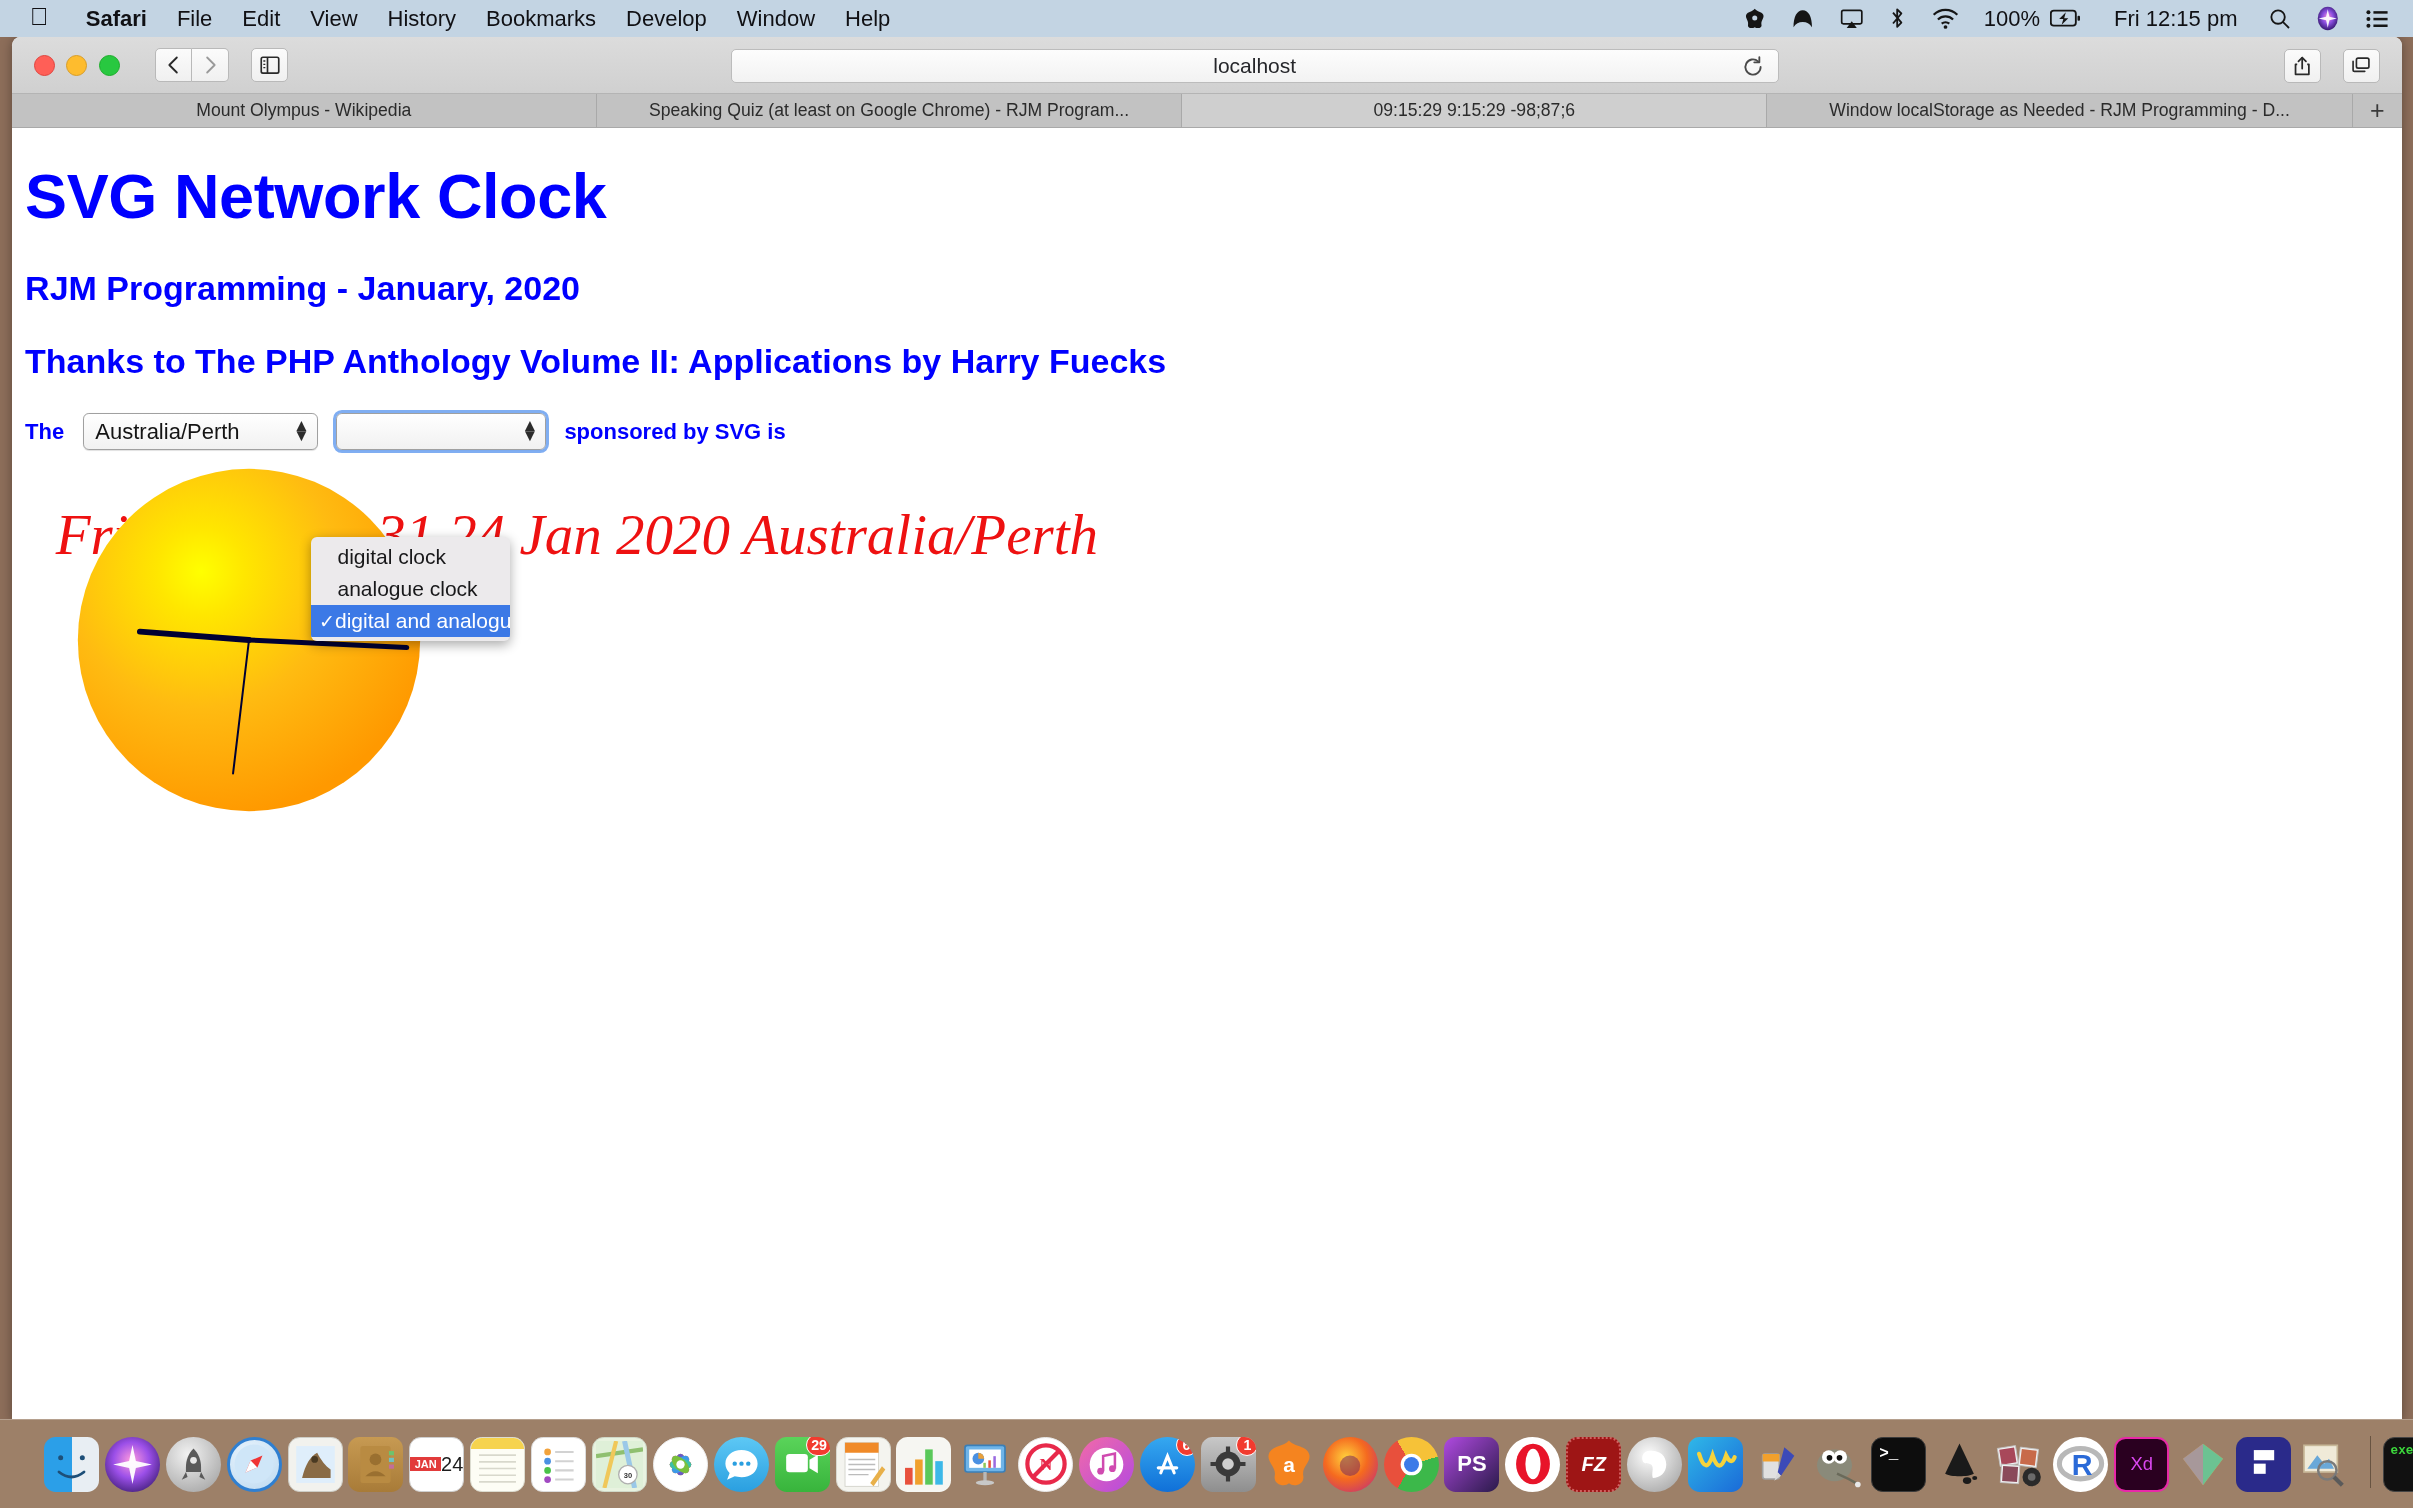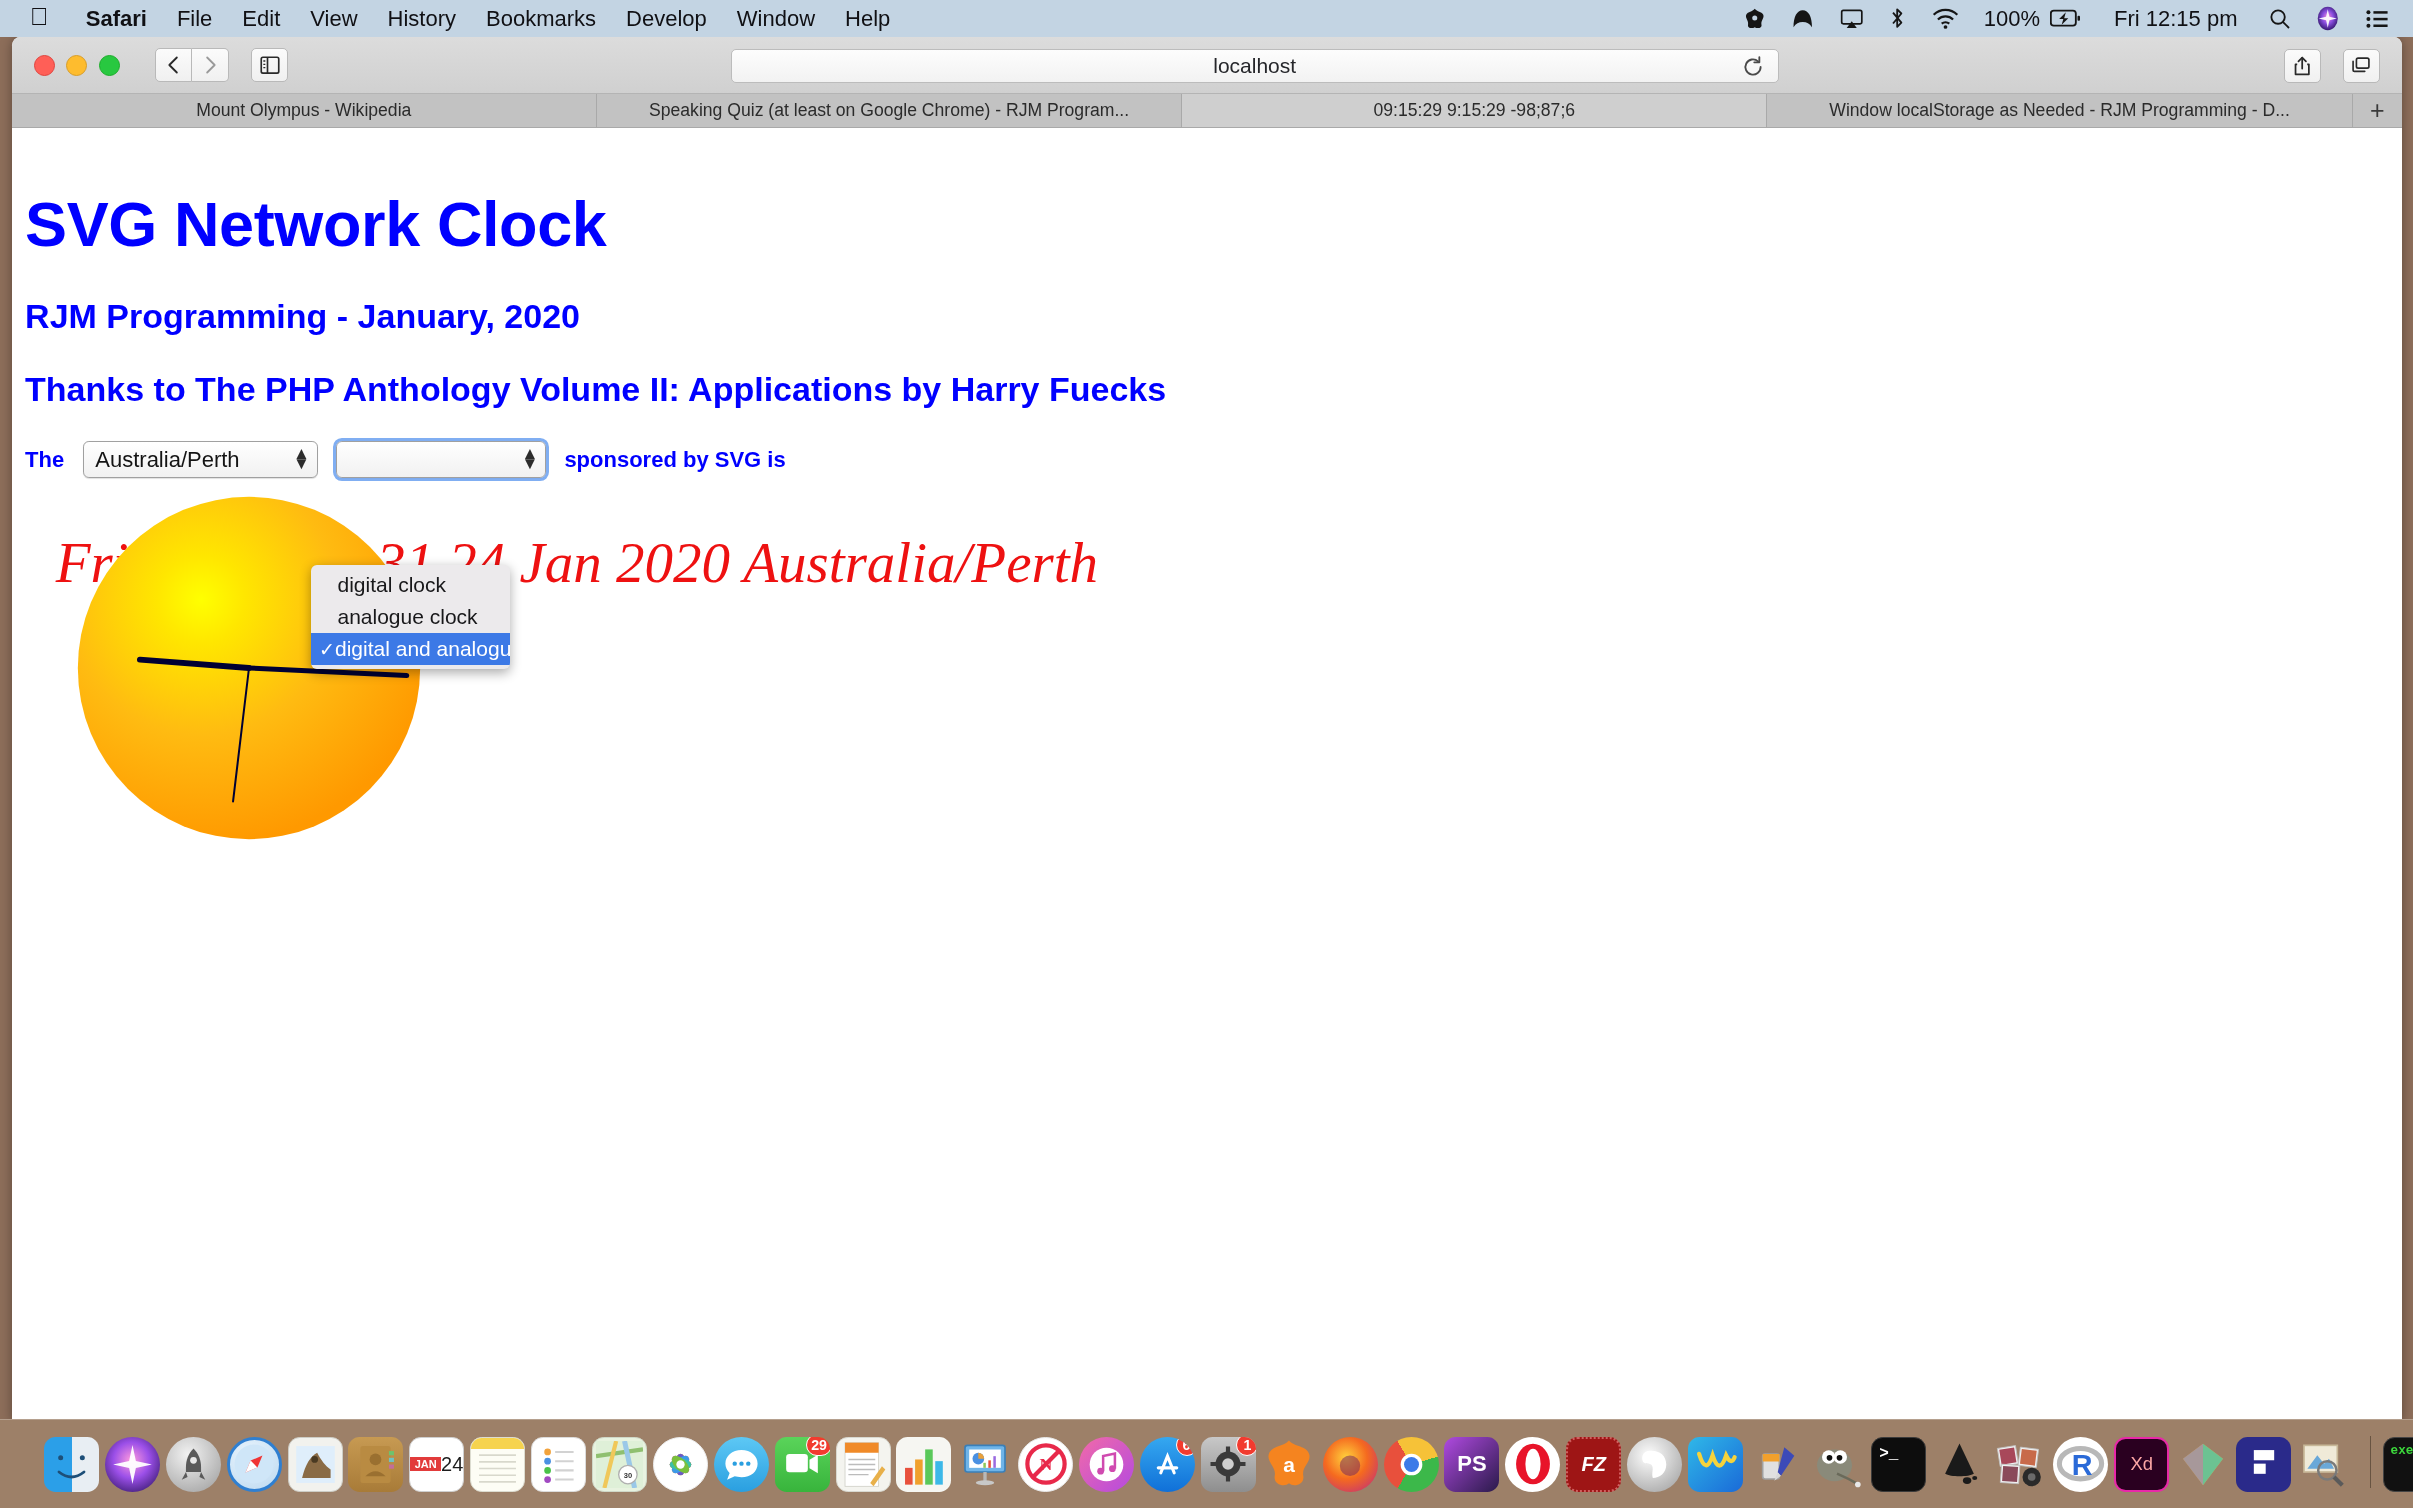--- a/index.html
+++ b/index.html
@@ -99,21 +99,20 @@
     width: 49px; display: flex; align-items: center; justify-content: center;
     font-size: 25px; color: #3a3a3a; font-weight: 300;
   }
 
   
   #page {
     position: relative;
     width: 100%; height: 1291px;
     background: #ffffff;
     overflow: hidden;
-    margin-top: 28px;
   }
   h1#title {
     color: #0000ff;
     font-size: 63px; font-weight: bold;
     margin: 32px 0 0 13.4px;
     letter-spacing: -0.4px;
   }
   h3.sub {
     color: #0000ff;
     font-size: 34px; font-weight: bold;
@@ -761,21 +760,21 @@
         </svg>
     </div>
 
     <div class="dk" style="background:#ffffff;border-radius:50%">
       <svg class="glyph-svg" width="49" height="49" viewBox="0 0 58 58" style="font-size:25px">
           <ellipse cx="29" cy="28" rx="25" ry="18" fill="none" stroke="#b8b8b8" stroke-width="6"></ellipse>
           <text x="31" y="42" font-size="34" text-anchor="middle" fill="#2a6ad8" font-family="sans-serif" font-weight="bold">R</text>
         </svg>
     </div>
 
-    <div class="dk" style="background:#2a0020;border:2.5px solid #e828a8;color:#fca5a5;font-size:18.4px;font-weight:normal">
+    <div class="dk" style="background:#2a0020;border:2.5px solid #e828a8;color:#d946ef;font-size:18.4px;font-weight:normal">
       <span>Xd</span>
     </div>
 
     <div class="dk" style="background:transparent">
       <svg class="glyph-svg" width="50" height="49" viewBox="0 0 60 58">
           <path d="M30 4 L54 22 L30 54 L6 22 Z" fill="#f2a83c"></path>
           <path d="M30 4 L54 22 L30 54 Z" fill="#4ac8a8" opacity="0.8"></path>
           <path d="M30 4 L6 22 L30 54 Z" fill="#6a8ae8" opacity="0.55"></path>
         </svg>
     </div>

